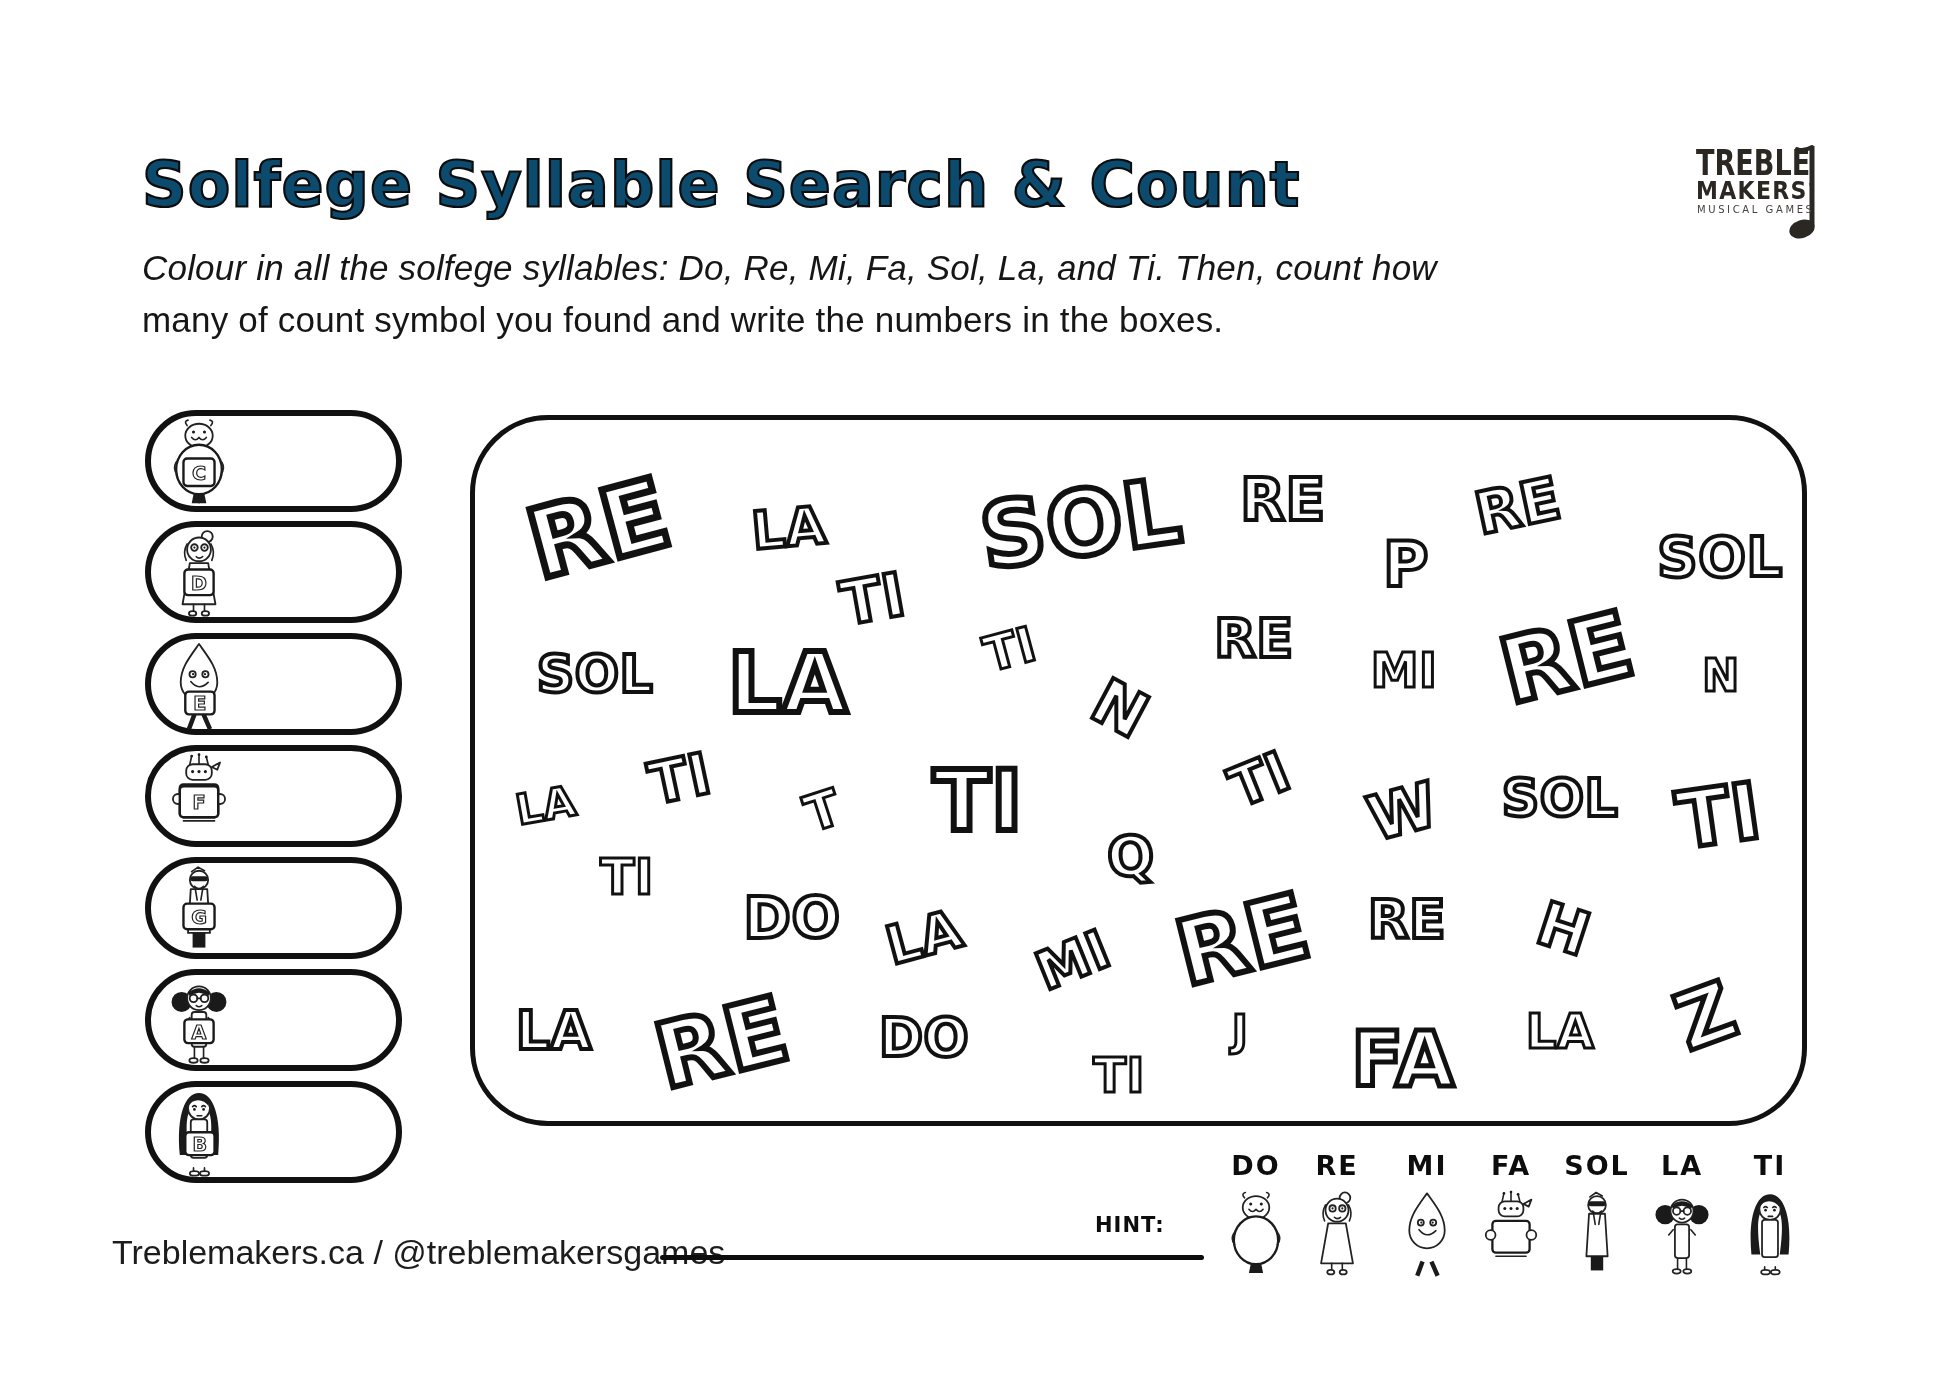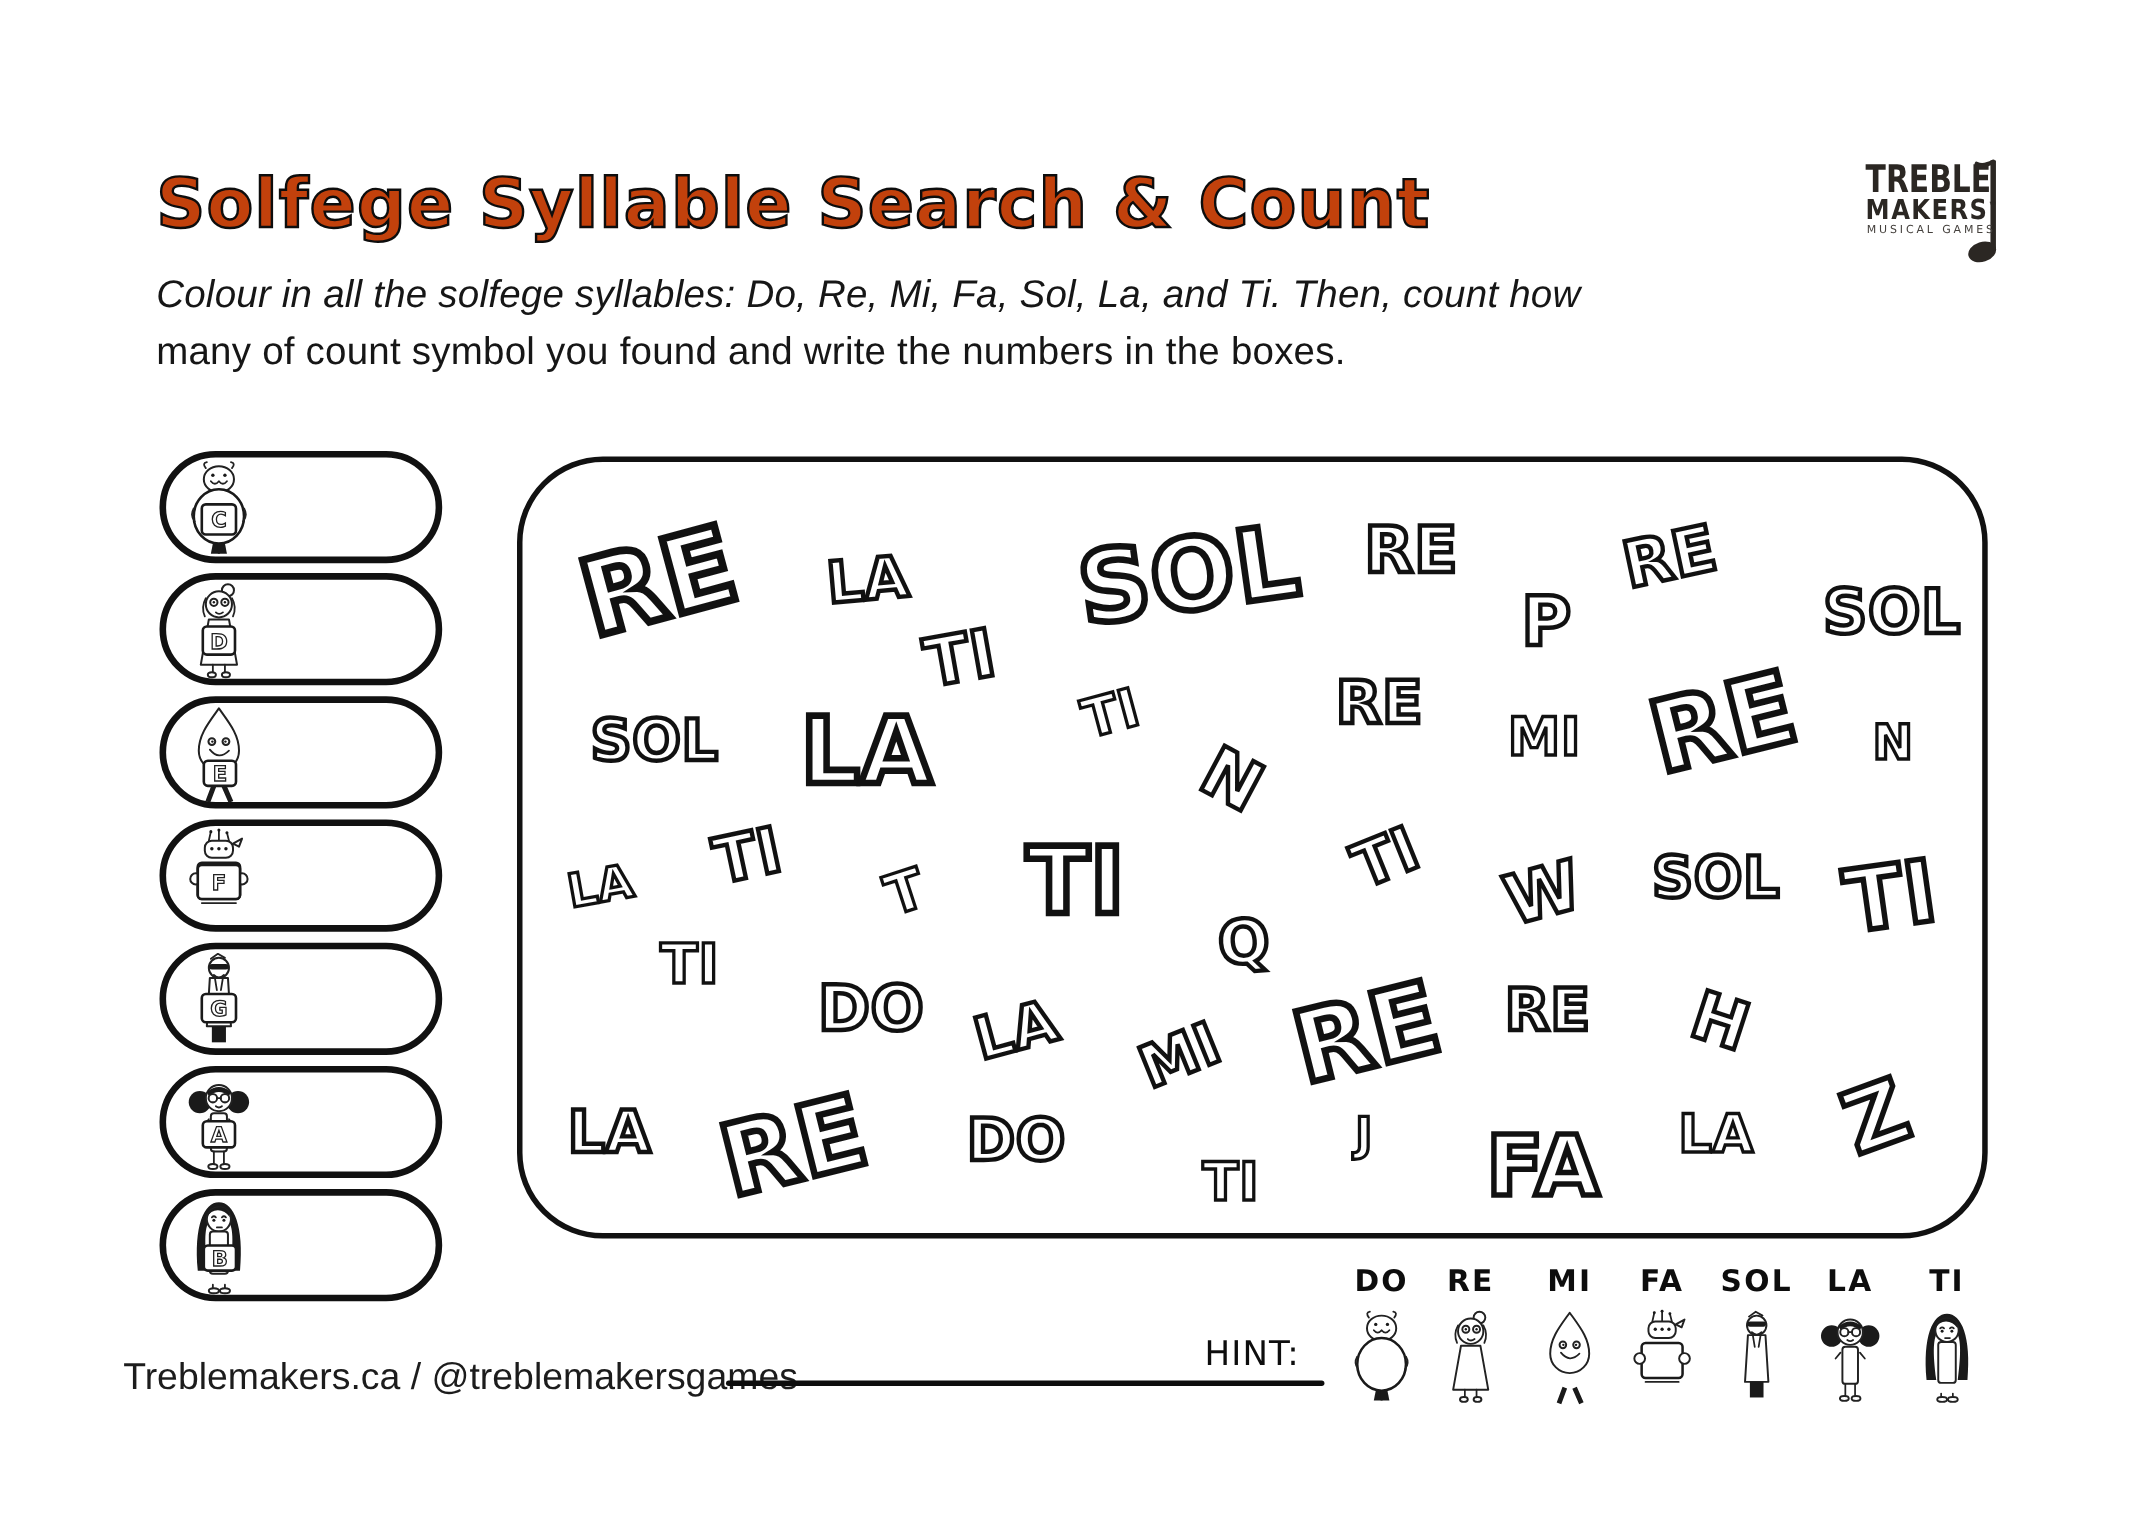--- a/index.html
+++ b/index.html
@@ -1,21 +1,21 @@
 <!DOCTYPE html>
 <html><head>
 <meta charset="utf-8">
 <style>
   html,body{margin:0;padding:0;background:#fff;}
   body{width:1946px;height:1377px;position:relative;overflow:hidden;
        font-family:"DejaVu Sans","Liberation Sans",sans-serif;color:#111;}
   .abs{position:absolute;}
   
   #page-title{left:142px;top:148px;font-size:62px;font-weight:800;letter-spacing:1px;
-              -webkit-text-stroke:2.2px #0d0d0d;color:#c2410c;white-space:nowrap;}
+              -webkit-text-stroke:2.2px #0d0d0d;color:#0c4a6e;white-space:nowrap;}
   .instr{left:142px;font-size:35px;font-weight:400;color:#161616;white-space:nowrap;
          font-family:"Liberation Sans","DejaVu Sans",sans-serif;letter-spacing:0.2px;}
   #instr1{top:248px;font-style:italic;} #instr2{top:300px;}
   
   #logo{left:1648px;top:142px;width:180px;height:100px;text-align:right;}
   #logo .treble{position:absolute;left:48px;top:0px;font-size:33px;font-weight:800;color:#2b2723;
                 transform:scale(0.82,1.05);transform-origin:left top;letter-spacing:0px;white-space:nowrap;}
   #logo .makers{position:absolute;left:48px;top:34px;font-size:25px;font-weight:800;color:#2b2723;
                 transform:scale(0.88,1);transform-origin:left top;letter-spacing:1.5px;white-space:nowrap;}
   #logo .makers sup{font-size:9px;}
@@ -28,21 +28,21 @@
   
   #puzzle-box{left:470px;top:415px;width:1337px;height:711px;border:5px solid #111;
               border-radius:78px;box-sizing:border-box;background:#fff;}
   .word{position:absolute;white-space:nowrap;font-weight:800;line-height:1;
         color:#111;-webkit-text-fill-color:#fff;letter-spacing:0.01em;
         font-family:"DejaVu Sans","Liberation Sans",sans-serif;}
   
   #footer-text{left:112px;top:1233px;font-size:34px;color:#1c1c1c;white-space:nowrap;
                font-family:"Liberation Sans","DejaVu Sans",sans-serif;}
   #footer-line{left:660px;top:1255px;width:544px;height:5px;background:#0d0d0d;border-radius:3px;}
-  #hint-label{left:1095px;top:1213px;font-size:31px;font-weight:400;letter-spacing:1px;color:#0d0d0d;}
+  #hint-label{left:1095px;top:1213px;font-size:21px;font-weight:700;letter-spacing:1px;color:#0d0d0d;}
   .hint-item{position:absolute;top:1150px;width:110px;text-align:center;}
   .hint-item .hl{font-size:27px;font-weight:800;letter-spacing:2px;color:#0d0d0d;height:34px;}
   .hint-item svg{margin-top:6px;}
   
   .o{fill:#fff;stroke:#222;stroke-width:2;stroke-linecap:round;stroke-linejoin:round;}
   .o2{fill:#fff;stroke:#1a1a1a;stroke-width:2.6;stroke-linecap:round;stroke-linejoin:round;}
   .l{fill:none;stroke:#222;stroke-width:1.8;stroke-linecap:round;stroke-linejoin:round;}
   .f{fill:#1a1a1a;stroke:none;}
   .signletter{font-family:"DejaVu Sans","Liberation Sans",sans-serif;font-size:21px;font-weight:800;
               fill:#fff;stroke:#222;stroke-width:1.3;text-anchor:middle;}

